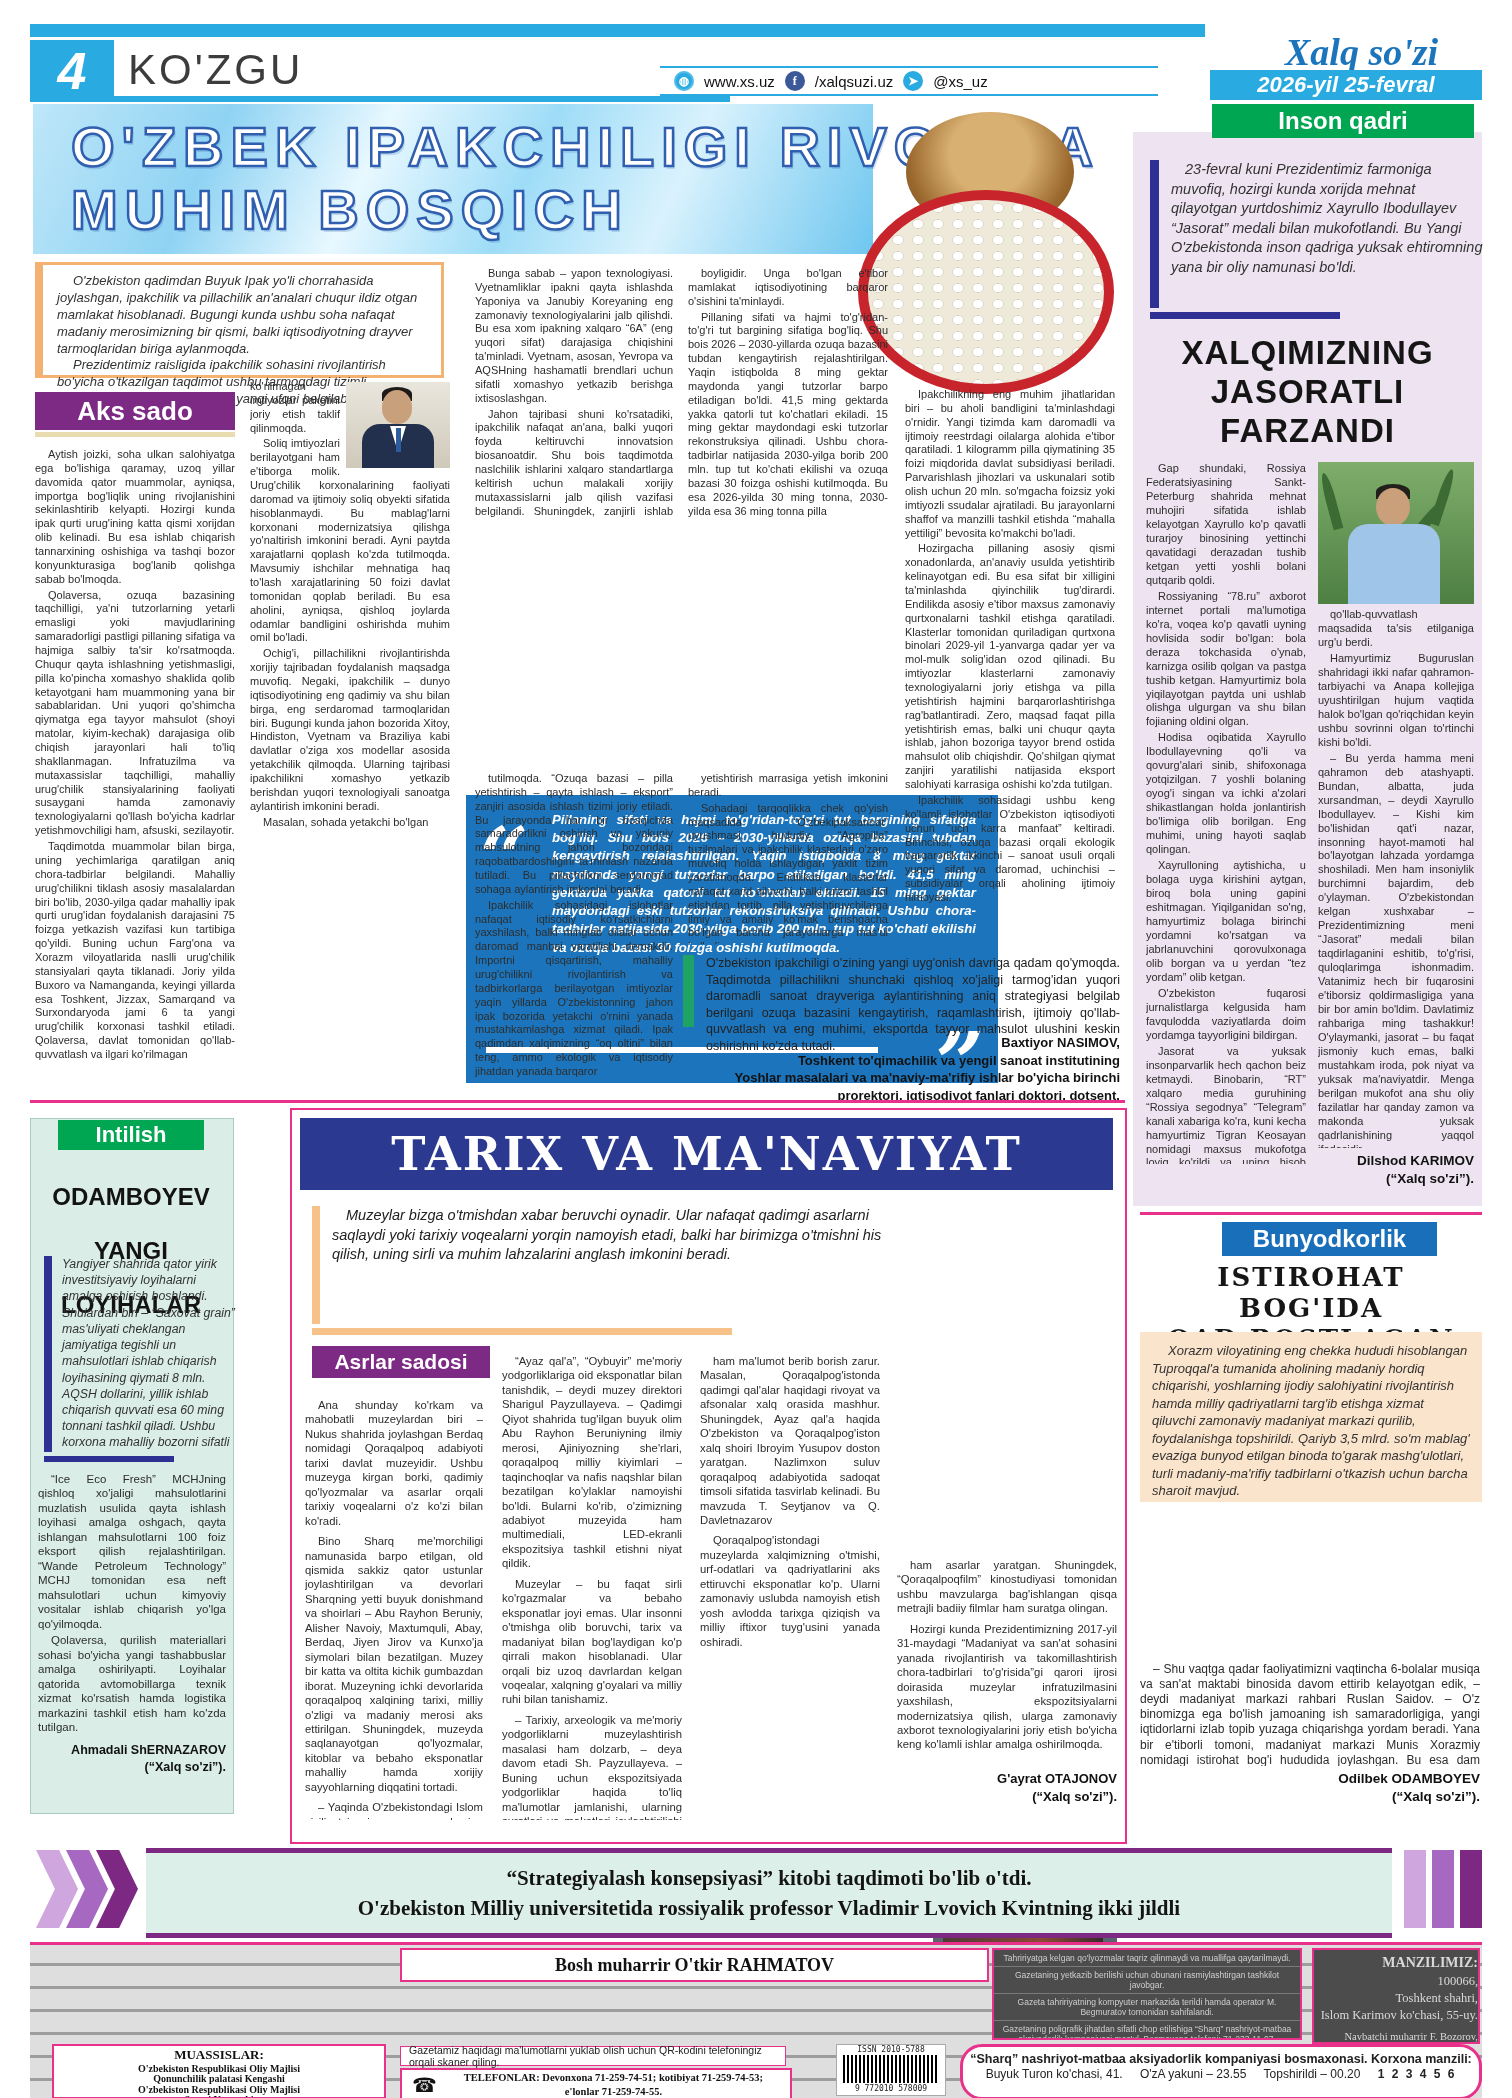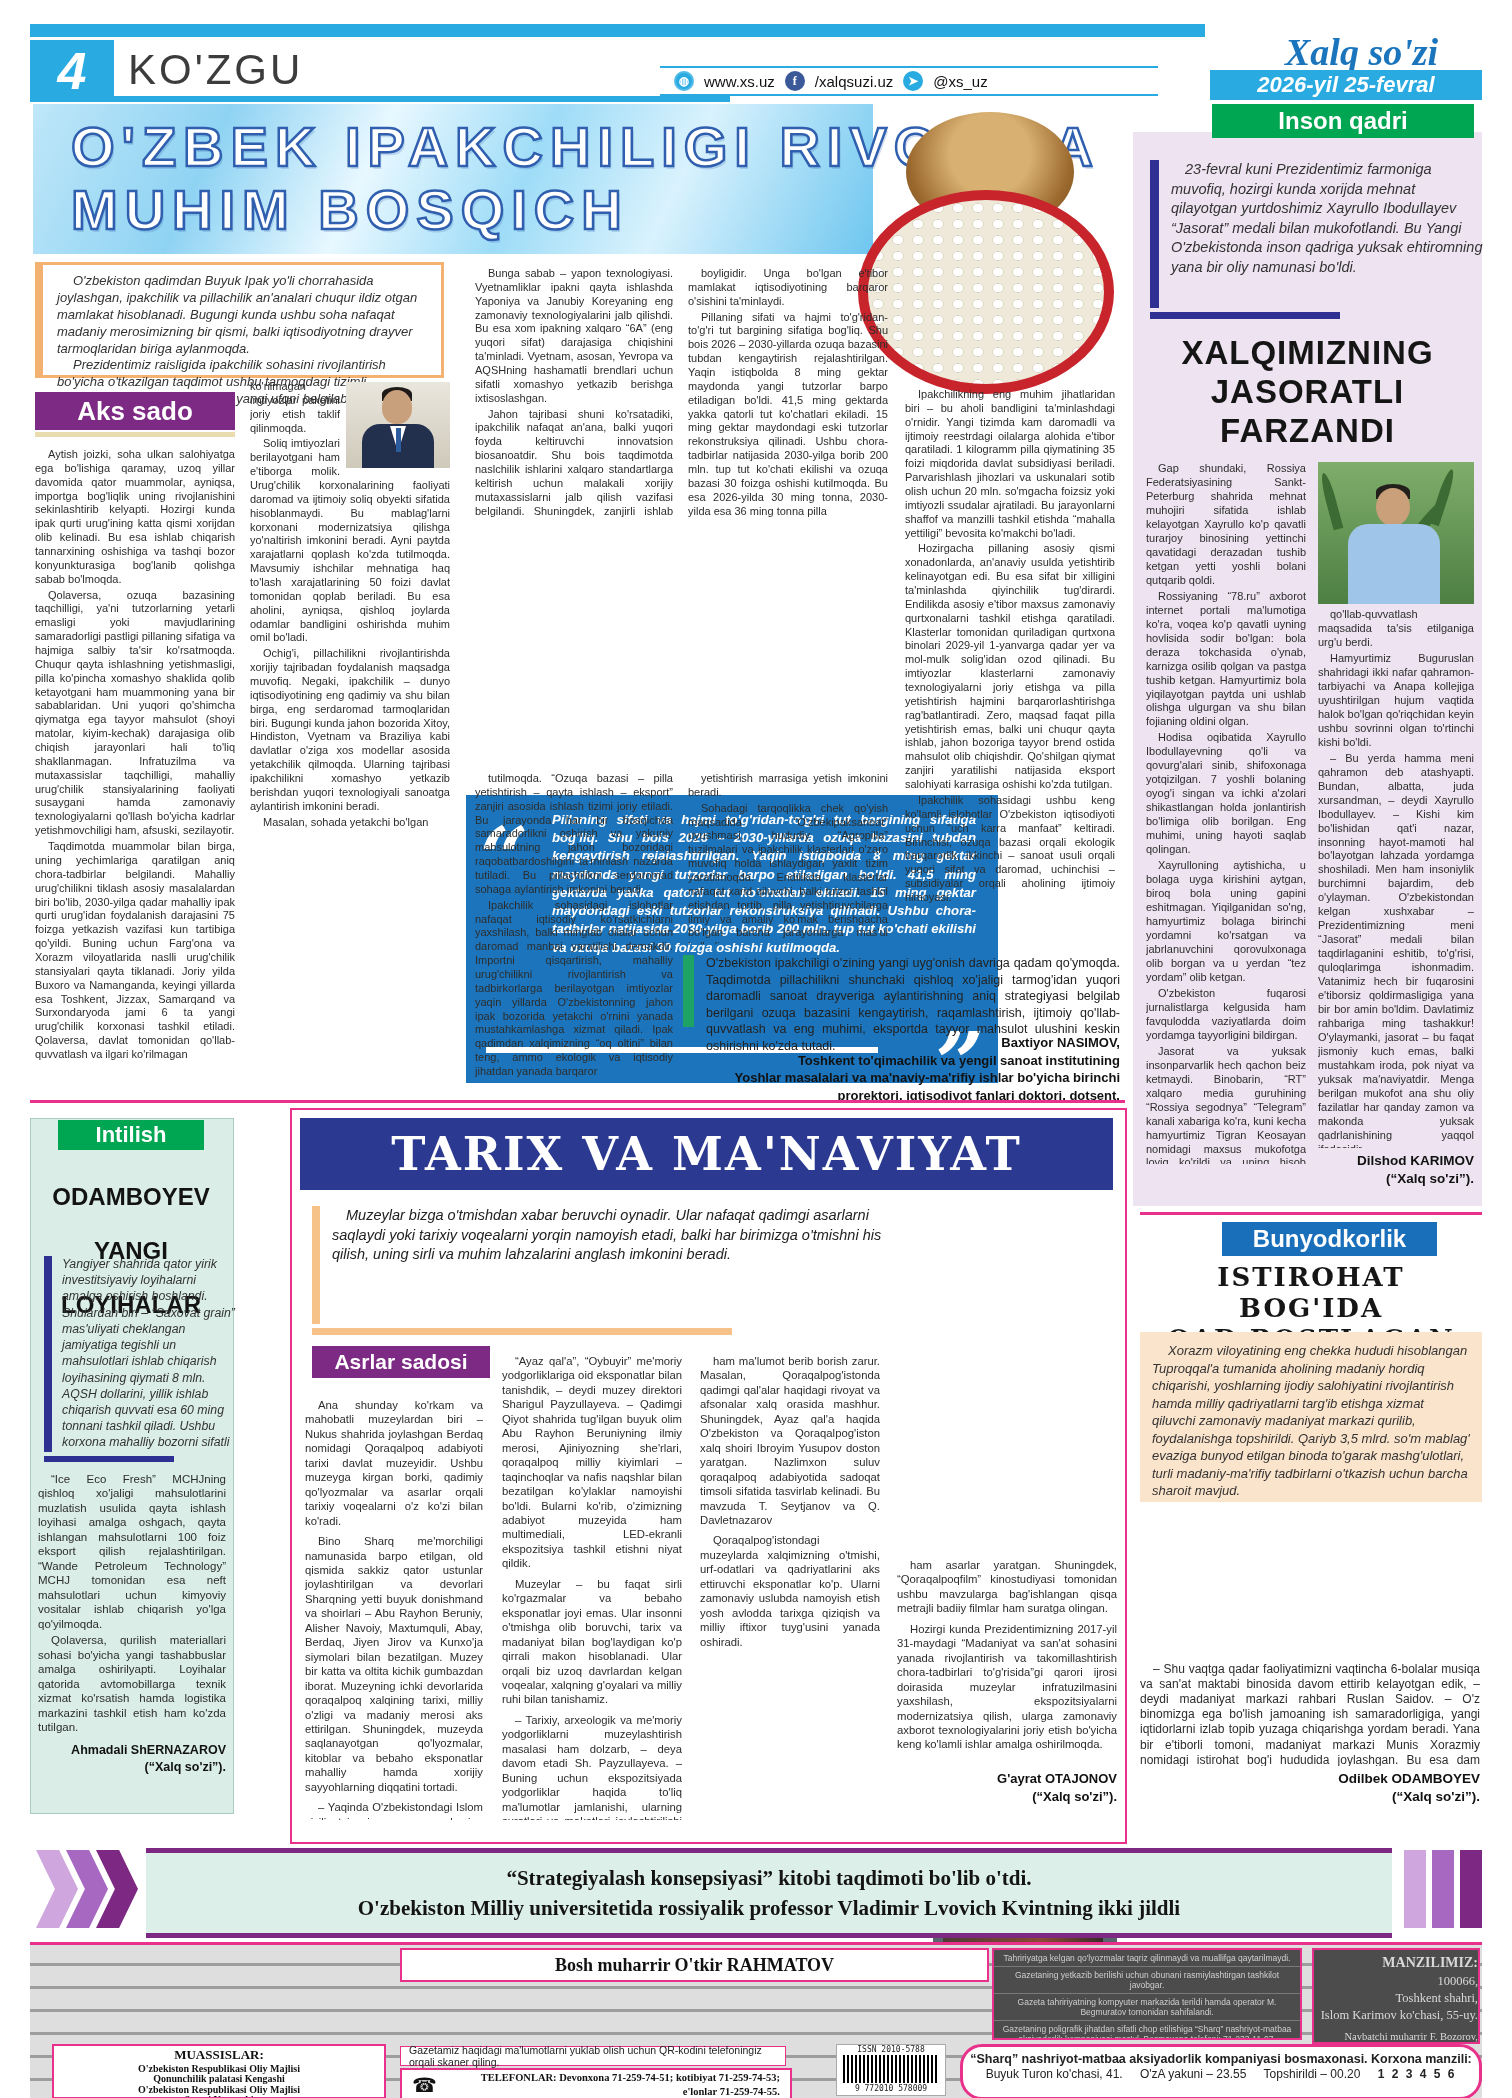--- a/index.html
+++ b/index.html
@@ -130,21 +130,21 @@
   .darkbox .seg{padding:3px 6px;border-bottom:1px solid #7a7a7a;}
   .darkbox .seg:last-child{border-bottom:none;}
   .manz{font-family:"Liberation Serif",serif;color:#d9d9d9;text-align:center;font-size:12.5px;line-height:1.35;}
   .manz .t{font-weight:bold;font-size:14px;}
   .manz .small{font-size:10.5px;margin-top:6px;}
   .barcode{background:#fff;border:1px solid #aaa;text-align:center;font-family:"DejaVu Sans Mono",monospace;}
   .barcode .bars{height:28px;margin:1px 6px;background:repeating-linear-gradient(90deg,#000 0 2px,#fff 2px 4px);}
   .pill{background:#fff;border:3px solid #e8318a;border-radius:22px;text-align:center;overflow:hidden;}
   .phone{display:flex;align-items:center;gap:10px;padding:2px 10px;}
   .phone .glyph{font-size:34px;color:#111;}
-  .phone .lines{font-family:"Liberation Serif",serif;font-weight:bold;font-size:13px;line-height:1.3;text-align:right;flex:1;color:#111;}
+  .phone .lines{font-family:"Liberation Serif",serif;font-weight:bold;font-size:13px;line-height:1.3;text-align:center;flex:1;color:#111;}
   .qrnote{font-size:10.5px;color:#222;display:flex;align-items:center;padding:0 8px;background:#fff;border:1.5px solid #e8318a;}
 </style>
 </head>
 <body>
 
 <div class="page">
 
   <div class="abs topbar" style="left:30px;top:24px;width:1175px;height:13px;"></div>
   <div class="abs pgnum" style="left:30px;top:40px;width:84px;height:56px;">4</div>
   <div class="abs section-name" style="left:128px;top:46px;">KO'ZGU</div>

